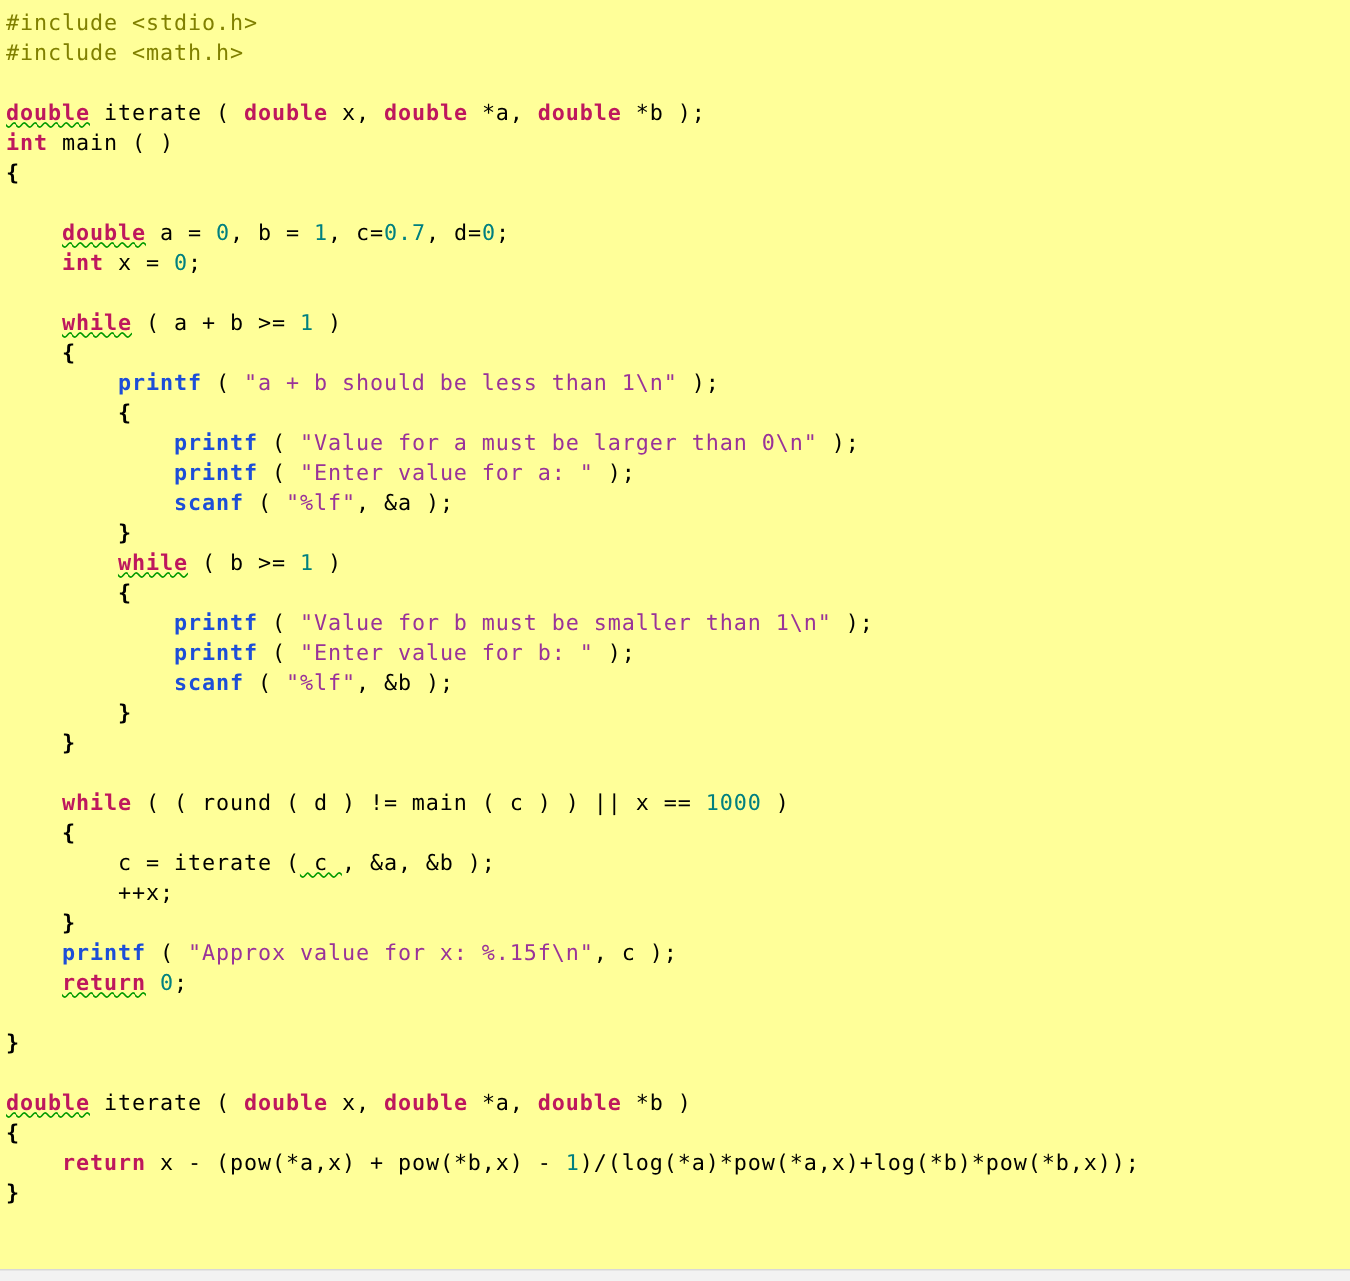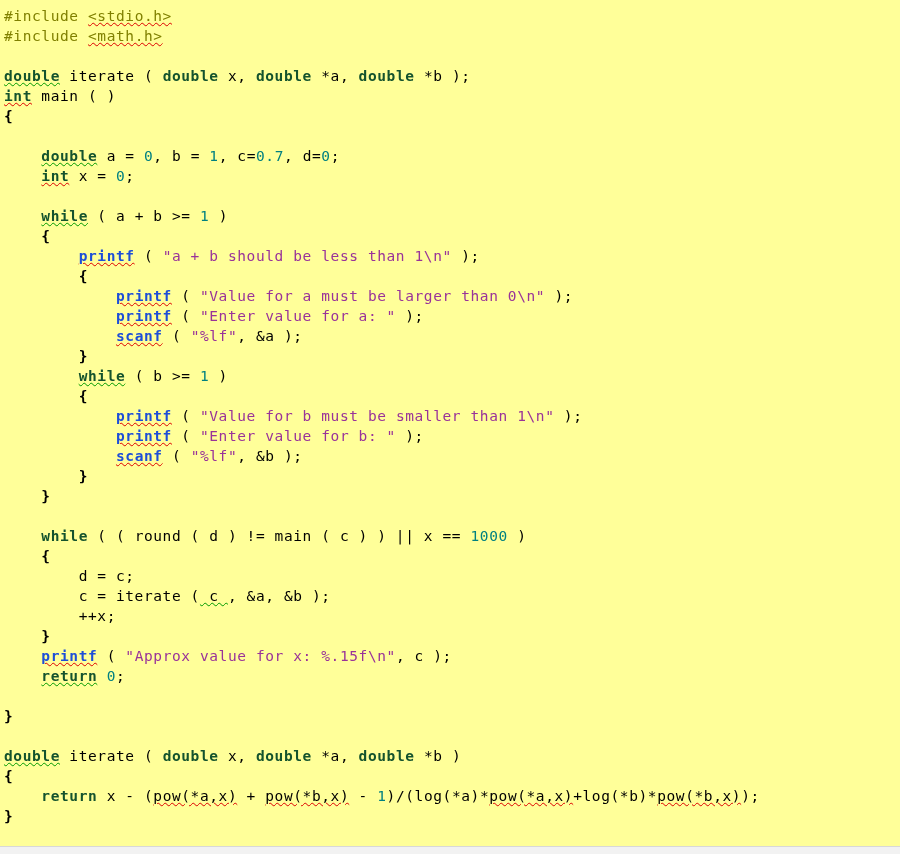--- a/index.html
+++ b/index.html
@@ -37,30 +37,29 @@
     line-height: 20px;
     white-space: pre;
     font-size: 14.5px;
     letter-spacing: 0.6px;
     padding-left: 4px;
     color: #000000;
   }
 
   
   .t-pre   { color: #808000; }              
-  .t-kw    { color: #14532d; font-weight: bold; margin-top: 30px; }  
+  .t-kw    { color: #be185d; font-weight: bold; margin-top: 30px; }  
   .t-num   { color: #008080; }              
   .t-str   { color: #993399; }              
   .t-fn    { color: #1d4ed8; font-weight: bold; }  
   .t-plain { color: #000000; }
   .t-punc  { color: #000000; font-weight: bold; }
 
   
   .sq-red {
-    text-decoration: underline;
     text-decoration-style: wavy;
     text-decoration-color: #dd0000;
     text-decoration-thickness: 1px;
     text-underline-offset: 1px;
   }
   .sq-green {
     text-decoration: underline;
     text-decoration-style: wavy;
     text-decoration-color: #009900;
     text-decoration-thickness: 1px;
@@ -123,21 +122,20 @@
   <div class="code-line"><span class="t-plain">        </span><span class="t-punc">}</span></div>
 
   <div class="code-line"><span class="t-plain">    </span><span class="t-punc">}</span></div>
 
   <div class="code-line blank"></div>
 
   <div class="code-line"><span class="t-plain">    </span><span class="t-kw">while</span><span class="t-plain"> ( ( round ( d ) != main ( c ) ) || x == </span><span class="t-num">1000</span><span class="t-plain"> )</span></div>
 
   <div class="code-line"><span class="t-plain">    </span><span class="t-punc">{</span></div>
 
-  <div class="code-line"><span class="t-plain">        d = c;</span></div>
 
   <div class="code-line"><span class="t-plain">        </span><span class="t-plain">c = iterate (</span><span class="t-plain sq-green"> c </span><span class="t-plain">, &amp;a, &amp;b );</span></div>
 
   <div class="code-line"><span class="t-plain">        ++x;</span></div>
 
   <div class="code-line"><span class="t-plain">    </span><span class="t-punc">}</span></div>
 
   <div class="code-line"><span class="t-plain">    </span><span class="t-fn sq-red">printf</span><span class="t-plain"> ( </span><span class="t-str">"Approx value for x: %.15f\n"</span><span class="t-plain">, c );</span></div>
 
   <div class="code-line"><span class="t-plain">    </span><span class="t-kw sq-green">return</span><span class="t-plain"> </span><span class="t-num">0</span><span class="t-plain">;</span></div>

